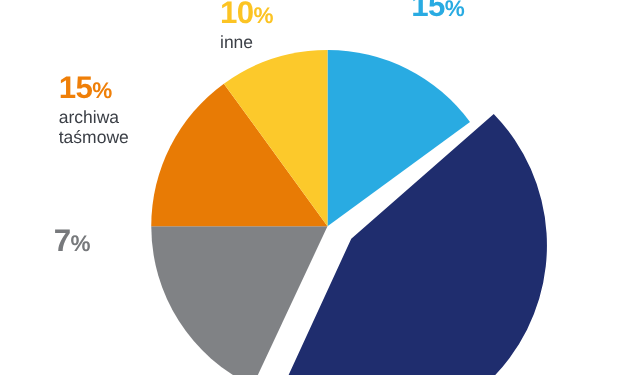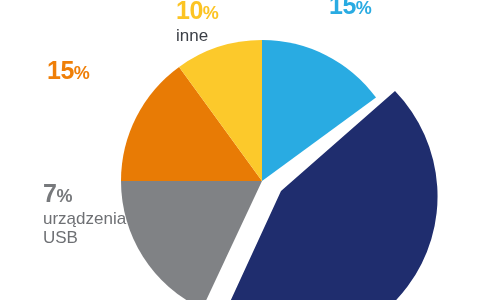--- a/index.html
+++ b/index.html
@@ -33,21 +33,21 @@
     letter-spacing: -0.5px;
     display: block;
     white-space: nowrap;
   }
   .callout .pct .sym {
     font-size: 18px;
     font-weight: bold;
   }
   .callout .cap {
     display: block;
-    font-size: 17px;
+    font-size: 14px;
     color: #3b3f46;
     white-space: pre-line;
     margin-top: 2px;
   }
 
   
   #callout-cloud {
     left: 329px;
     top: -9px;
     text-align: left;
@@ -98,21 +98,21 @@
     <span class="pct"><span>15</span><span class="sym">%</span></span>
   </div>
 
   <div class="callout" id="callout-other">
     <span class="pct"><span>10</span><span class="sym">%</span></span>
     <span class="cap">inne</span>
   </div>
 
   <div class="callout" id="callout-tape">
     <span class="pct"><span>15</span><span class="sym">%</span></span>
+    <span class="cap">archiwa
+taśmowe</span>
   </div>
 
   <div class="callout" id="callout-usb">
     <span class="pct"><span>7</span><span class="sym">%</span></span>
-    <span class="cap">urządzenia
-USB</span>
   </div>
 
 </div>
 
 </body></html>

